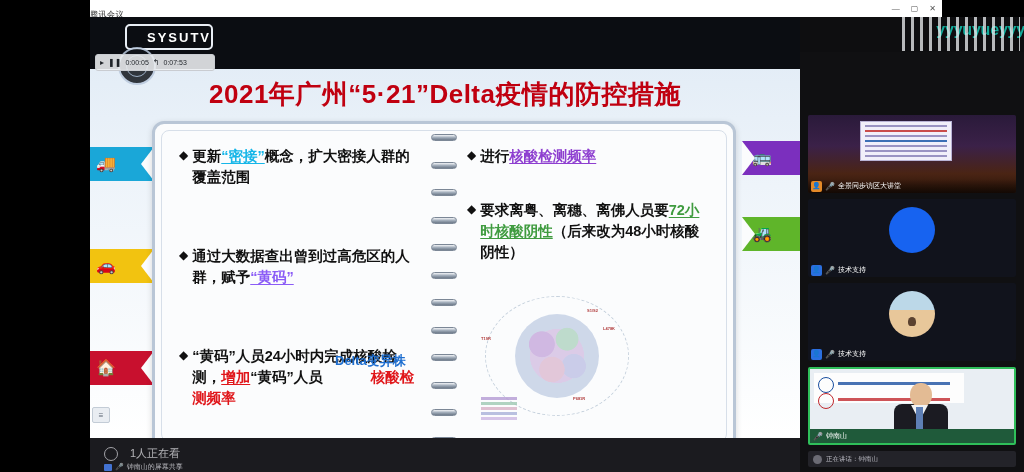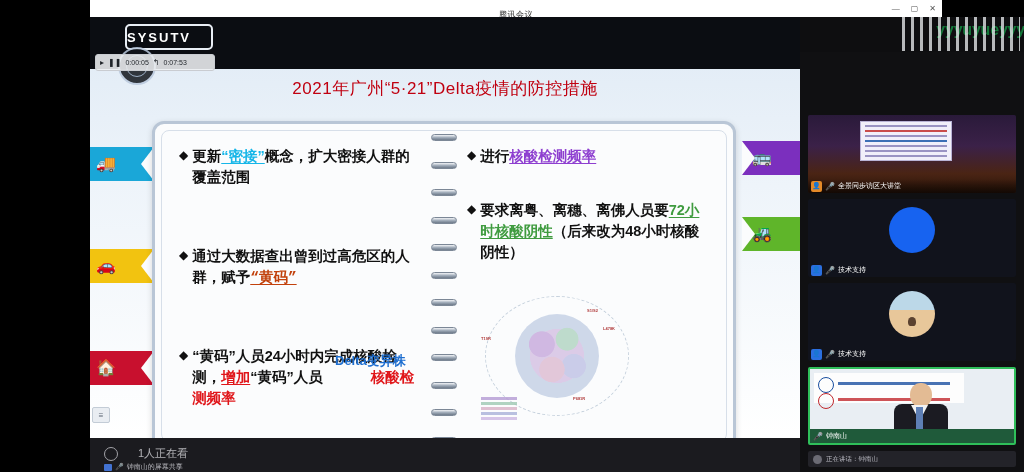--- a/index.html
+++ b/index.html
@@ -6,55 +6,55 @@
   html,body { width:1024px; height:472px; overflow:hidden; background:#000;
     font-family:"Liberation Sans","DejaVu Sans",sans-serif; }
 
   .screen { position:relative; width:1024px; height:472px; background:#000; }
 
   
   .gutter-left { position:absolute; left:0; top:0; width:90px; height:472px; background:#000; }
 
   
   .titlebar { position:absolute; left:90px; top:0; width:852px; height:29px;
-    background:#ffffff; display:flex; align-items:center; justify-content:center; }
+    background:#ffffff; display:flex; align-items:center; justify-content:flex-start; }
   .titlebar-text { font-size:8px; color:#2b2b2b; letter-spacing:.5px; }
   .win-ctrls { position:absolute; right:6px; top:0; height:17px; display:flex; align-items:center; gap:11px; }
   .win-ctrls span { font-size:8px; color:#555; line-height:1; display:inline-block; }
   .titlebar-right-black { position:absolute; left:942px; top:0; width:82px; height:17px; background:#000; }
 
   
   .appbody { position:absolute; left:90px; top:17px; width:934px; height:455px; background:#1f1f1f; }
 
   
   .share { position:absolute; left:0; top:0; width:710px; height:421px;
     background:linear-gradient(#dfeaf5 0%, #eef4fa 40%, #ffffff 100%); overflow:hidden; }
 
   
   .sysu-band { position:absolute; left:0; top:0; width:710px; height:52px;
     background:#0b0d12; }
   .sysu-logo { position:absolute; left:35px; top:7px; width:88px; height:26px;
-    border:2px solid #e9eef5; border-radius:5px; display:flex; align-items:center; justify-content:flex-start;
+    border:2px solid #e9eef5; border-radius:5px; display:flex; align-items:center; justify-content:flex-end;
     background:#0b0d12; }
   .sysu-logo span { color:#ffffff; font-size:13px; font-weight:700; letter-spacing:2px; }
   .sysu-seal { position:absolute; left:28px; top:30px; width:38px; height:38px; border-radius:50%;
     border:2px solid #b9c8dc; background:#11151c; opacity:.85; }
   .sysu-seal:after { content:""; position:absolute; left:6px; top:6px; right:6px; bottom:6px;
     border-radius:50%; border:1px solid #8fa4bd; }
 
   
   .mediabar { position:absolute; left:5px; top:37px; width:120px; height:17px;
     background:rgba(238,240,243,.88); border-radius:3px; display:flex; align-items:center;
     padding:0 4px; gap:4px; border:1px solid #c9ccd1; }
   .mediabar .mb-ico { font-size:8px; color:#1f2328; line-height:1; }
   .mediabar .mb-time { font-size:7px; color:#1f2328; font-family:"Liberation Sans",sans-serif; }
 
   
   .slide-title { position:absolute; left:0; top:60px; width:710px; text-align:center;
-    font-size:17px; font-weight:400; color:#c00010; letter-spacing:.5px; white-space:nowrap; }
+    font-size:26px; font-weight:700; color:#c00010; letter-spacing:.5px; white-space:nowrap; }
 
   
   .notebook { position:absolute; left:62px; top:104px; width:584px; height:330px;
     background:#fbfcfd; border:3px solid #b9c6d6; border-radius:12px;
     box-shadow:0 2px 6px rgba(0,0,0,.15); }
   .nb-inner { position:absolute; left:6px; top:6px; right:6px; bottom:6px;
     border:1px solid #d7dfe9; border-radius:8px; }
   
   .spiral { position:absolute; left:50%; top:10px; transform:translateX(-50%);
     width:26px; height:310px; display:flex; flex-direction:column; justify-content:space-between; }
@@ -65,21 +65,21 @@
   
   .col { position:absolute; top:14px; width:236px; }
   .col-l { left:24px; }
   .col-r { left:312px; }
 
   .bullet { display:flex; align-items:flex-start; color:#111; font-weight:700;
     font-size:14.5px; line-height:1.45; }
   .bullet .dia { margin-right:4px; font-size:12px; line-height:1.6; }
   .btxt { flex:1; }
   .hl-cyan { color:#16b6e8; text-decoration:underline; text-underline-offset:2px; }
-  .hl-yellow { color:#c2410c; text-decoration:underline; text-underline-offset:2px;font-family:Liberation Mono, monospace; }
+  .hl-yellow { color:#8b5cf6; text-decoration:underline; text-underline-offset:2px; }
   .hl-red { color:#e0161a; text-decoration:underline; text-underline-offset:2px; }
   .hl-red2 { color:#e0161a;padding-left:48px; }
   .hl-purple { color:#8e3fd0; text-decoration:underline; text-underline-offset:2px; }
   .hl-green { color:#3f9b3f; text-decoration:underline; text-underline-offset:2px; }
 
   .b1 { position:absolute; left:0; top:8px; width:236px; }
   .b2 { position:absolute; left:0; top:108px; width:236px; }
   .b3 { position:absolute; left:0; top:208px; width:236px; }
   .rb1 { position:absolute; left:0; top:8px; width:236px; }
   .rb2 { position:absolute; left:0; top:62px; width:236px; }
@@ -112,21 +112,21 @@
   .f-l2 { left:-4px; top:232px; }
   .f-l3 { left:-4px; top:334px; }
   .f-r1 { left:652px; top:124px; }
   .f-r2 { left:652px; top:200px; }
   .flag-r .body:after { left:0; right:auto; border-right:0; border-left:13px solid #fbfcfd; }
 
   
   .rail { position:absolute; left:710px; top:0; width:224px; height:455px; background:#101012; }
   .rail-top { position:absolute; left:0; top:0; width:224px; height:35px; background:#0e0e10; overflow:hidden; }
   .bili-wm { position:absolute; left:-205px; top:4px; width:430px; text-align:right;
-    font-size:16px; font-weight:700; color:#15803d; opacity:.92; letter-spacing:-.2px; white-space:nowrap; }
+    font-size:16px; font-weight:700; color:#14b8a6; opacity:.92; letter-spacing:-.2px; white-space:nowrap; }
   .bili-mark { position:absolute; right:4px; top:0; width:118px; height:34px;
     background:repeating-linear-gradient(90deg,#f0f2f5 0 3px, rgba(0,0,0,0) 3px 9px);
     -webkit-mask-image:linear-gradient(#000,#000); opacity:.75; }
   .renmin { position:absolute; left:0; top:36px; width:224px; height:30px;
     background:#15151a; display:flex; align-items:center; gap:6px; padding-left:12px; }
   .renmin .rm-logo { width:20px; height:16px; background:#d7262c;
     clip-path:polygon(50% 0,100% 100%,72% 100%,50% 52%,28% 100%,0 100%); }
   .renmin .rm-t { font-size:15px; color:#fff; }
 
   .tile { position:absolute; left:8px; width:208px; height:78px; background:#16171b;
@@ -179,21 +179,21 @@
     background:linear-gradient(rgba(0,0,0,0),rgba(0,0,0,.55)); }
 
   
   .chatbar { position:absolute; left:8px; top:434px; width:208px; height:16px;
     background:#232329; border-radius:2px; display:flex; align-items:center; gap:4px; padding:0 5px; }
   .chatbar .cb-av { width:9px; height:9px; border-radius:50%; background:#6b6b74; }
   .chatbar .cb-t { font-size:6.5px; color:#b9b9c2; }
 
   
   .bottombar { position:absolute; left:0; top:421px; width:710px; height:34px; background:#1b1b1f; }
-  .watching { position:absolute; left:14px; top:8px; display:flex; align-items:center; gap:20px; opacity:.75; }
+  .watching { position:absolute; left:14px; top:8px; display:flex; align-items:center; gap:12px; opacity:.75; }
   .watching .eye { width:14px; height:14px; border-radius:50%; border:1.5px solid #cfcfd4; }
   .watching .wt { font-size:11px; color:#e4e4e8; }
   .sharer { position:absolute; left:14px; top:24px; display:flex; align-items:center; gap:3px; opacity:.8; }
   .sharer .sb { width:8px; height:7px; background:#4c88ff; border-radius:1px; }
   .sharer .sm { font-size:7px; color:#2fbf5a; }
   .sharer .st { font-size:7px; color:#dcdce2; }
 
   
   .handle { position:absolute; left:2px; top:390px; width:18px; height:16px;
     background:#e9edf2; border:1px solid #c3ccd6; border-radius:2px;

